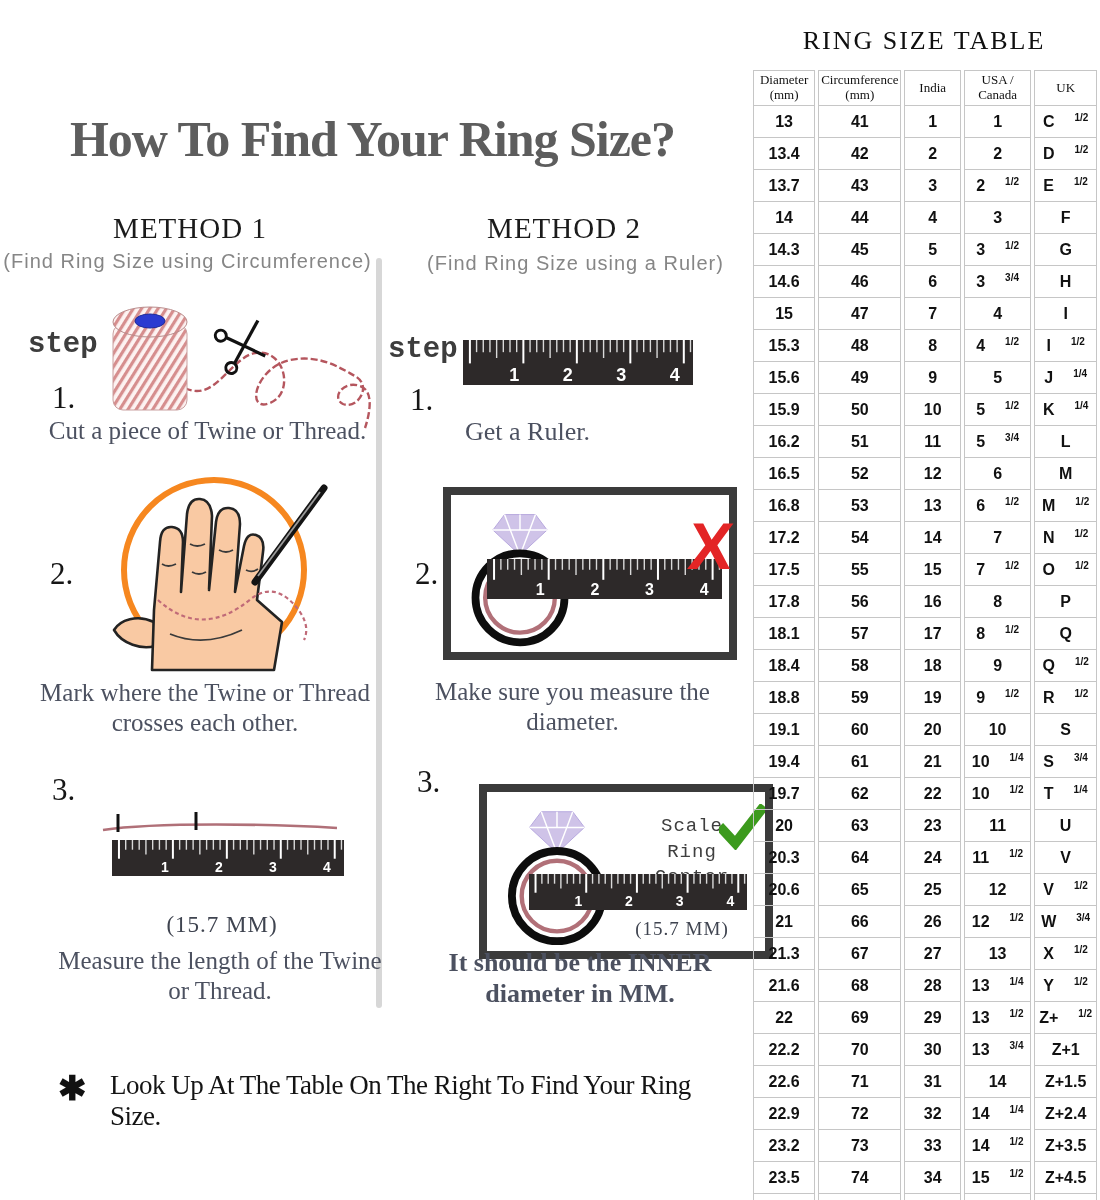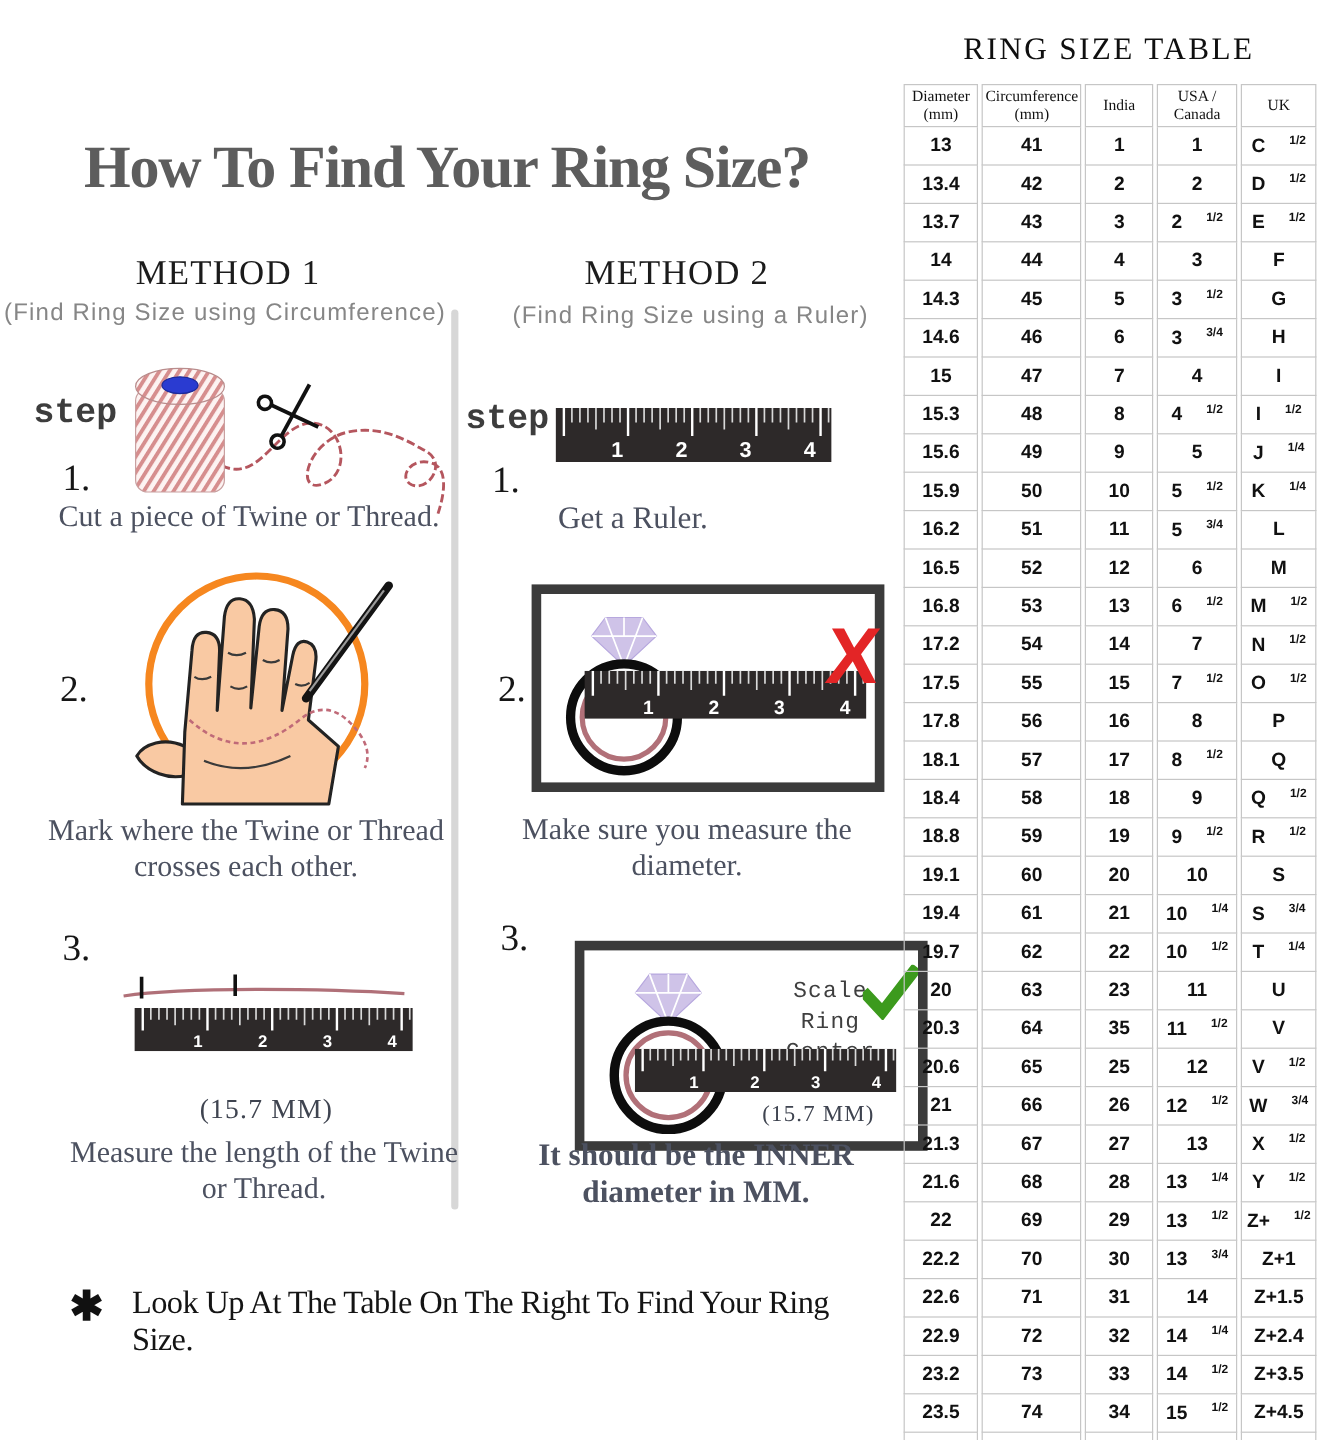--- a/index.html
+++ b/index.html
@@ -495,21 +495,21 @@
         <tr>
           <td>20</td>
           <td>63</td>
           <td>23</td>
           <td>11</td>
           <td>U</td>
         </tr>
         <tr>
           <td>20.3</td>
           <td>64</td>
-          <td>35</td>
+          <td>24</td>
           <td>11<sup>1/2</sup></td>
           <td>V</td>
         </tr>
         <tr>
           <td>20.6</td>
           <td>65</td>
           <td>25</td>
           <td>12</td>
           <td>V<sup>1/2</sup></td>
         </tr>

